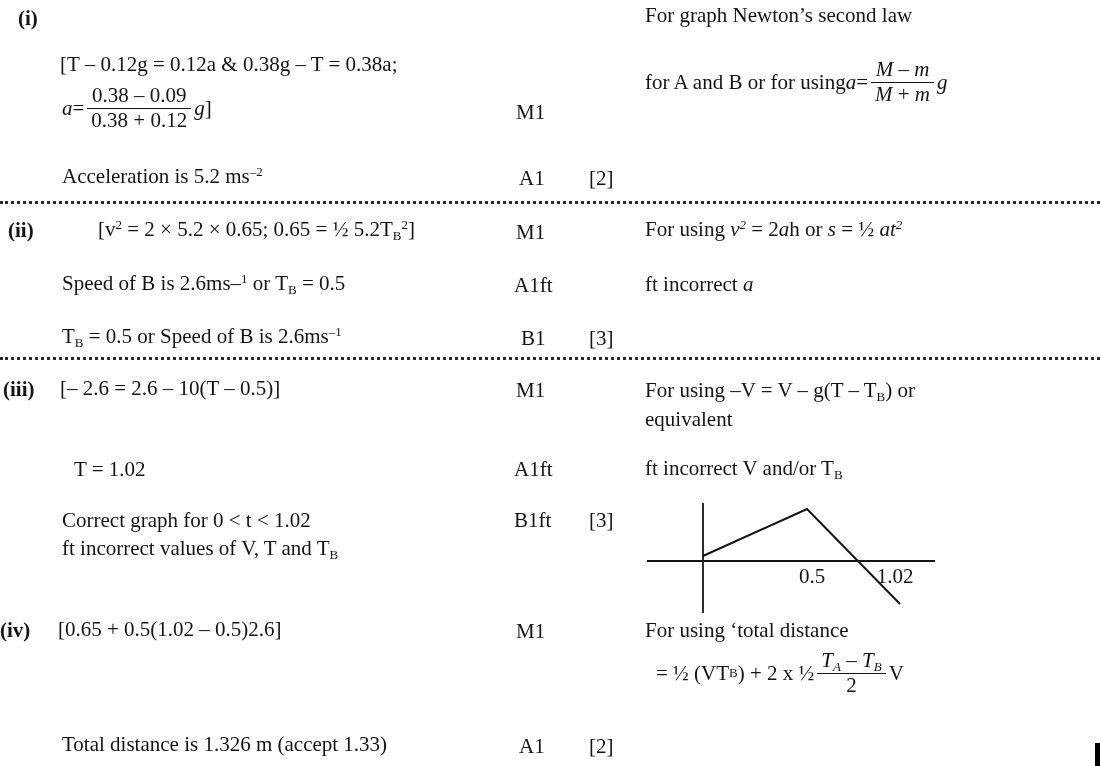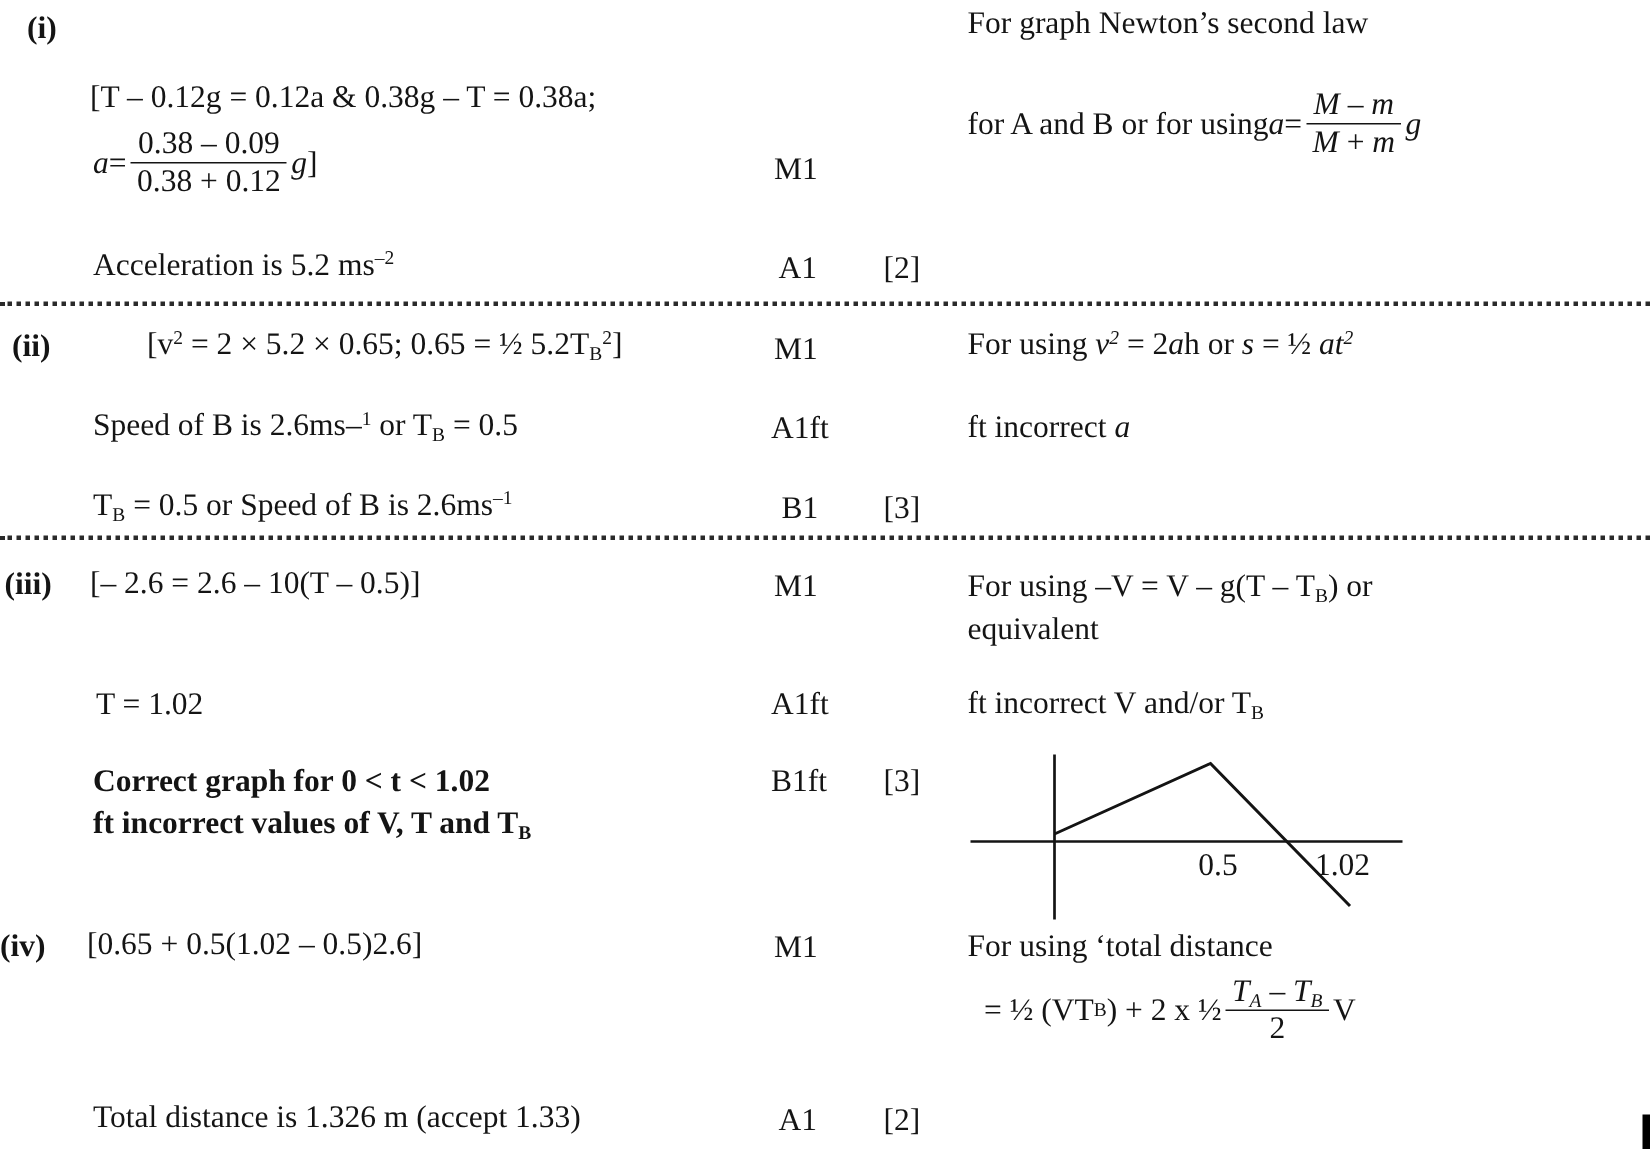--- a/index.html
+++ b/index.html
@@ -42,24 +42,24 @@
   #s2-work3{left:62px;top:324px;}
   #s2-mark3{left:521px;top:326px;}
   #s2-total{left:589px;top:326px;}
   #sep2{top:357px;}
 
   
   #s3-label{left:3px;top:377px;}
   #s3-work1{left:60px;top:376px;}
   #s3-mark1{left:516px;top:378px;}
   #s3-guide1{left:645px;top:376px;width:345px;line-height:29px;}
-  #s3-work2{left:64px;top:457px;}
+  #s3-work2{left:74px;top:457px;}
   #s3-mark2{left:514px;top:457px;}
   #s3-guide2{left:645px;top:456px;}
-  #s3-work3{left:62px;top:506px;line-height:28px;font-weight:bold;}
+  #s3-work3{left:62px;top:506px;line-height:28px;}
   #s3-mark3{left:514px;top:508px;}
   #s3-total{left:589px;top:508px;}
   #s3-graph{left:645px;top:495px;}
 
   
   #s4-label{left:0;top:618px;}
   #s4-work1{left:58px;top:617px;}
   #s4-mark1{left:516px;top:619px;}
   #s4-guide1{left:645px;top:618px;}
   #s4-guide2{left:656px;top:643px;height:60px;}

